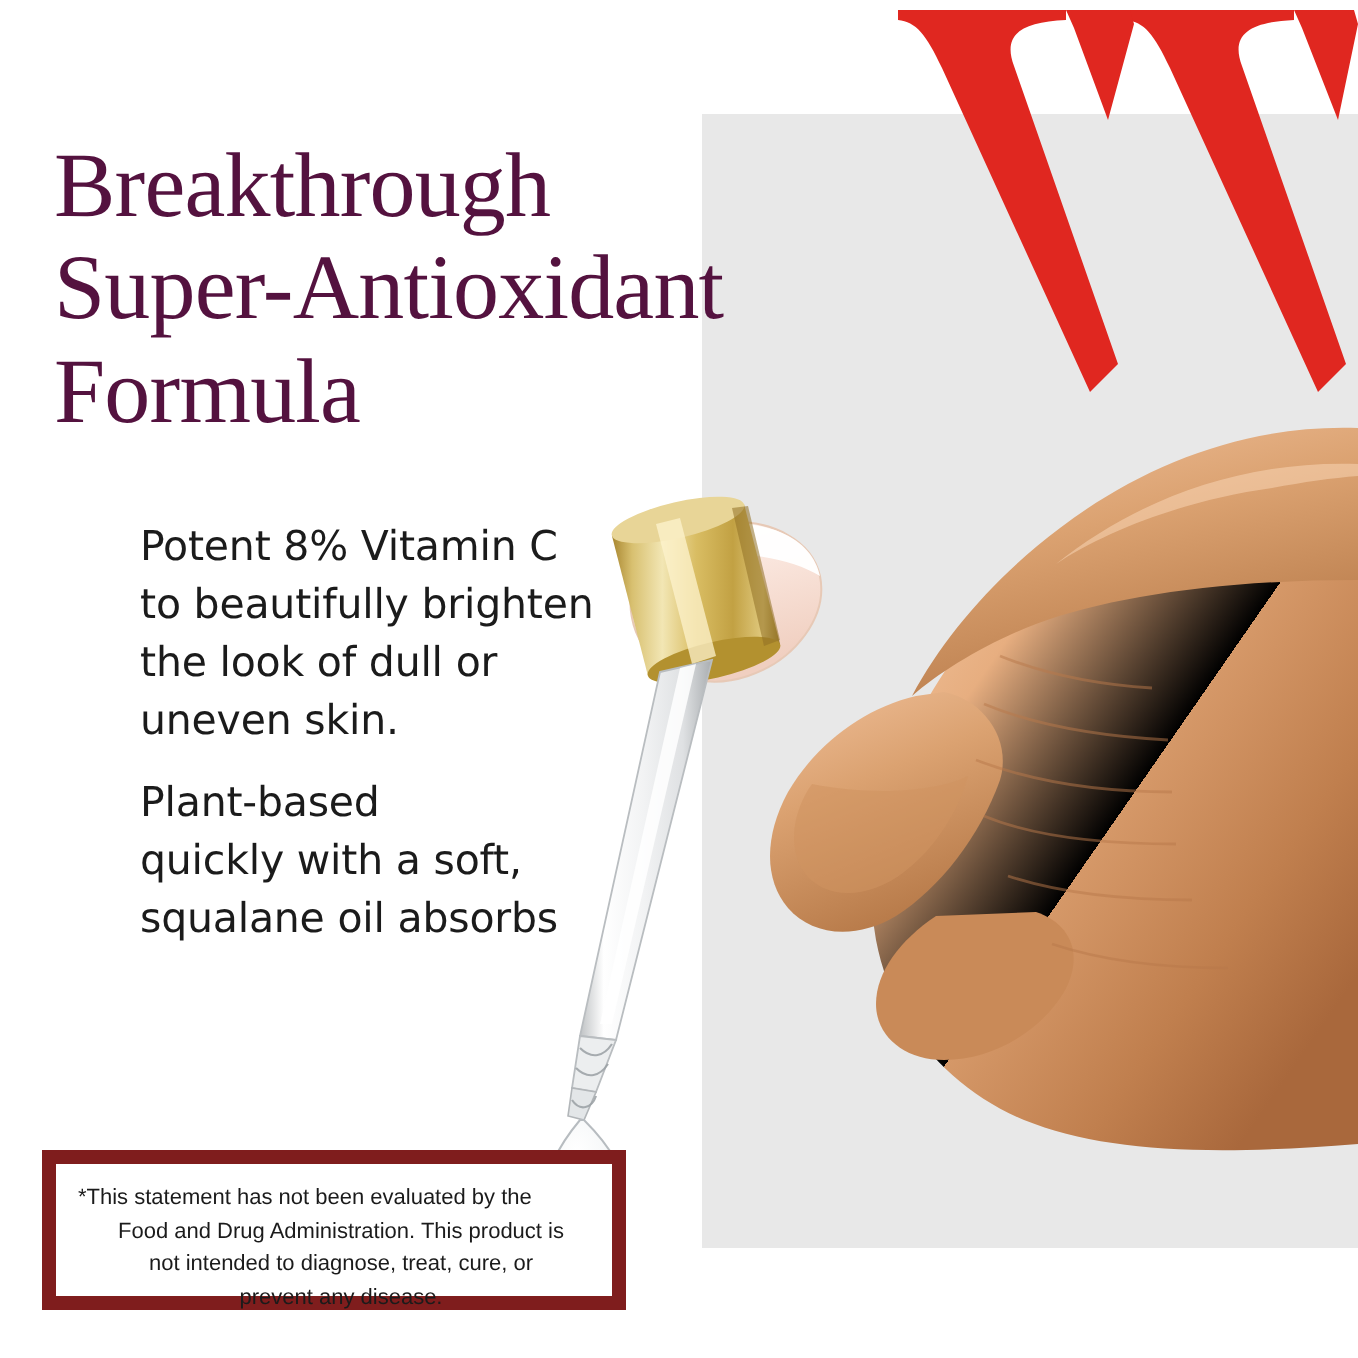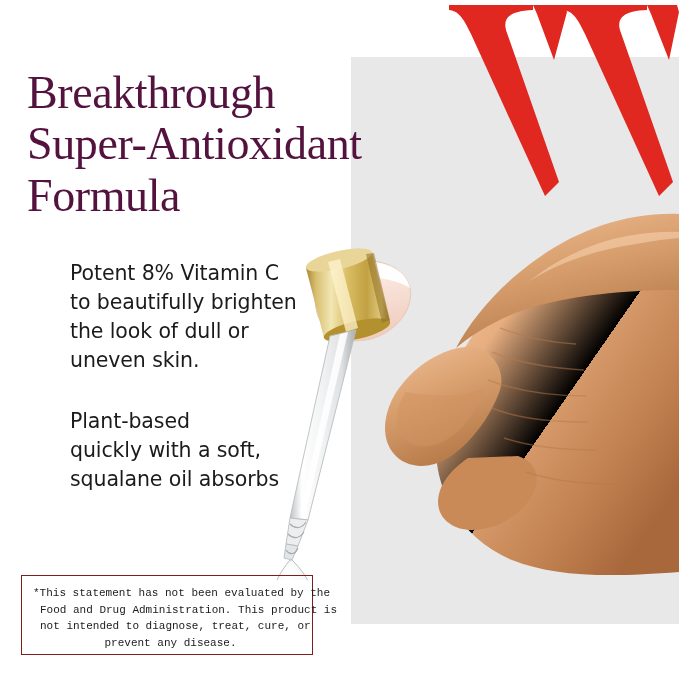--- a/index.html
+++ b/index.html
@@ -60,34 +60,34 @@
     width: 268px;
     font-family: "DejaVu Sans", sans-serif;
     font-size: 20.5px;
     line-height: 1.42;
     color: #1b1b1b;
     font-weight: 400;
     letter-spacing: -0.1px;
     margin-left: 46px;
   }
   .para-1 { top: 238px; }
-  .para-2 { top: 386px; }
+  .para-2 { top: 366px; }
   .body-copy .bl { display: block; white-space: nowrap; }
 
   
   .disclaimer {
     position: absolute;
     left: 21px;
     top: 575px;
     width: 292px;
     height: 80px;
-    border: 1px solid #7f1d1d;
+    border: 7px solid #7f1d1d;
     box-sizing: border-box;
     padding: 9px 11px 8px 11px;
-    font-family: Liberation Mono, monospace;
+    font-family: Liberation Sans, sans-serif;
     font-size: 11px;
     line-height: 1.52;
     color: #1b1b1b;
   }
   .disclaimer .dl { display: block; white-space: nowrap; }
   .disclaimer .dl.indent { padding-left: 7px; text-align: center; }
 
   
   .photo {
     position: absolute;

